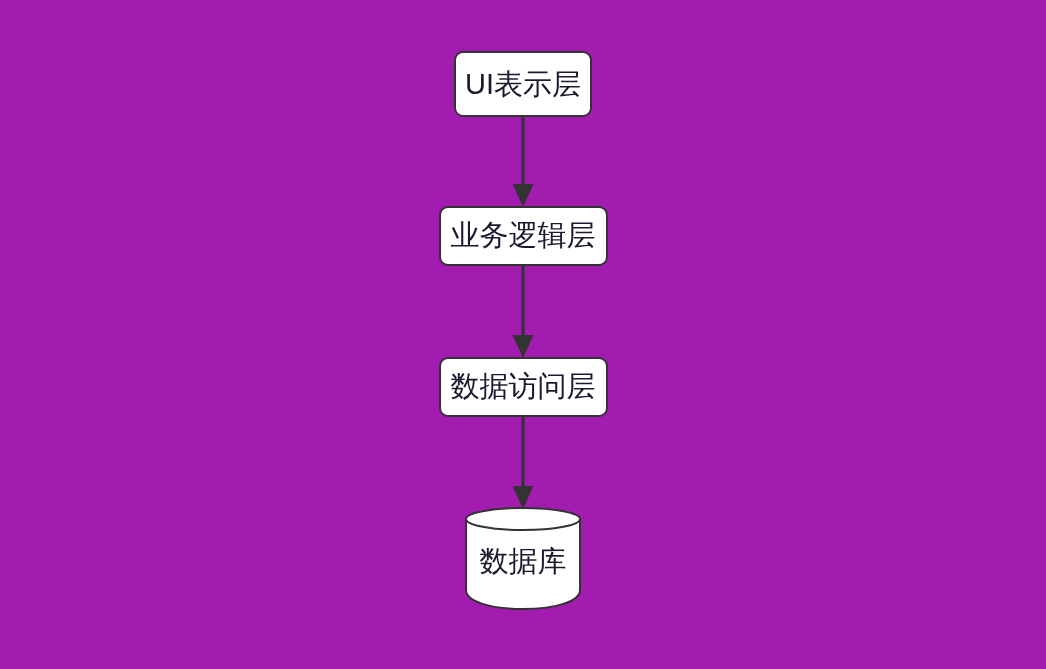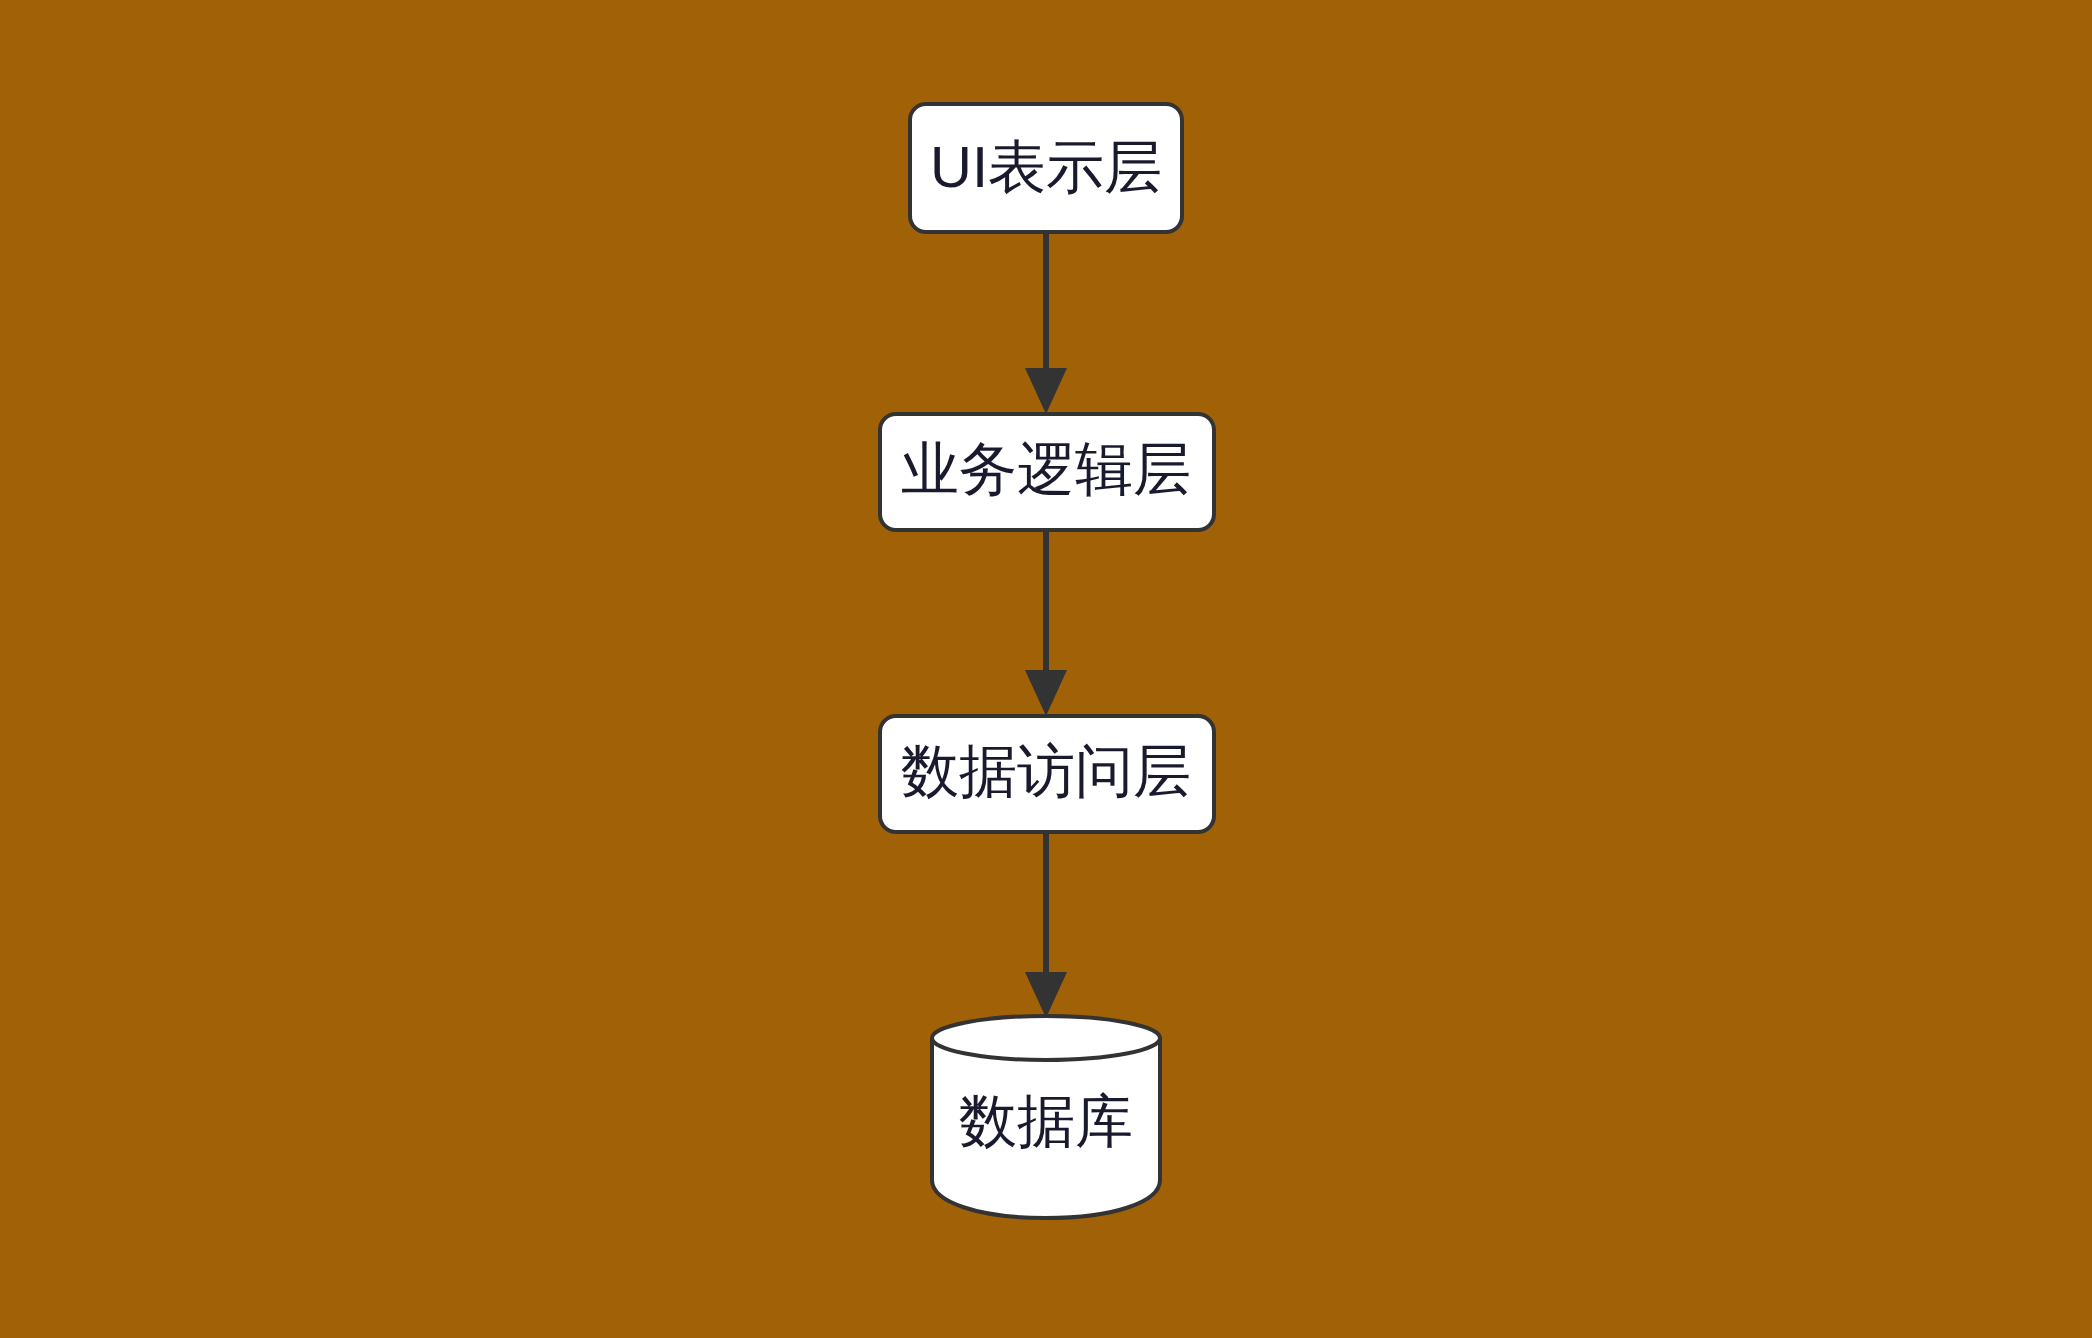--- a/index.html
+++ b/index.html
@@ -10,21 +10,21 @@
   body {
     width: 1046px;
     height: 669px;
     font-family: "Liberation Sans", "DejaVu Sans", sans-serif;
     overflow: hidden;
   }
   #diagram-canvas {
     position: relative;
     width: 1046px;
     height: 669px;
-    background: #a16207;
+    background: #a21caf;
   }
   #diagram-svg {
     position: absolute;
     inset: 0;
     width: 1046px;
     height: 669px;
     display: block;
   }
   .node-shape {
     fill: #ffffff;

